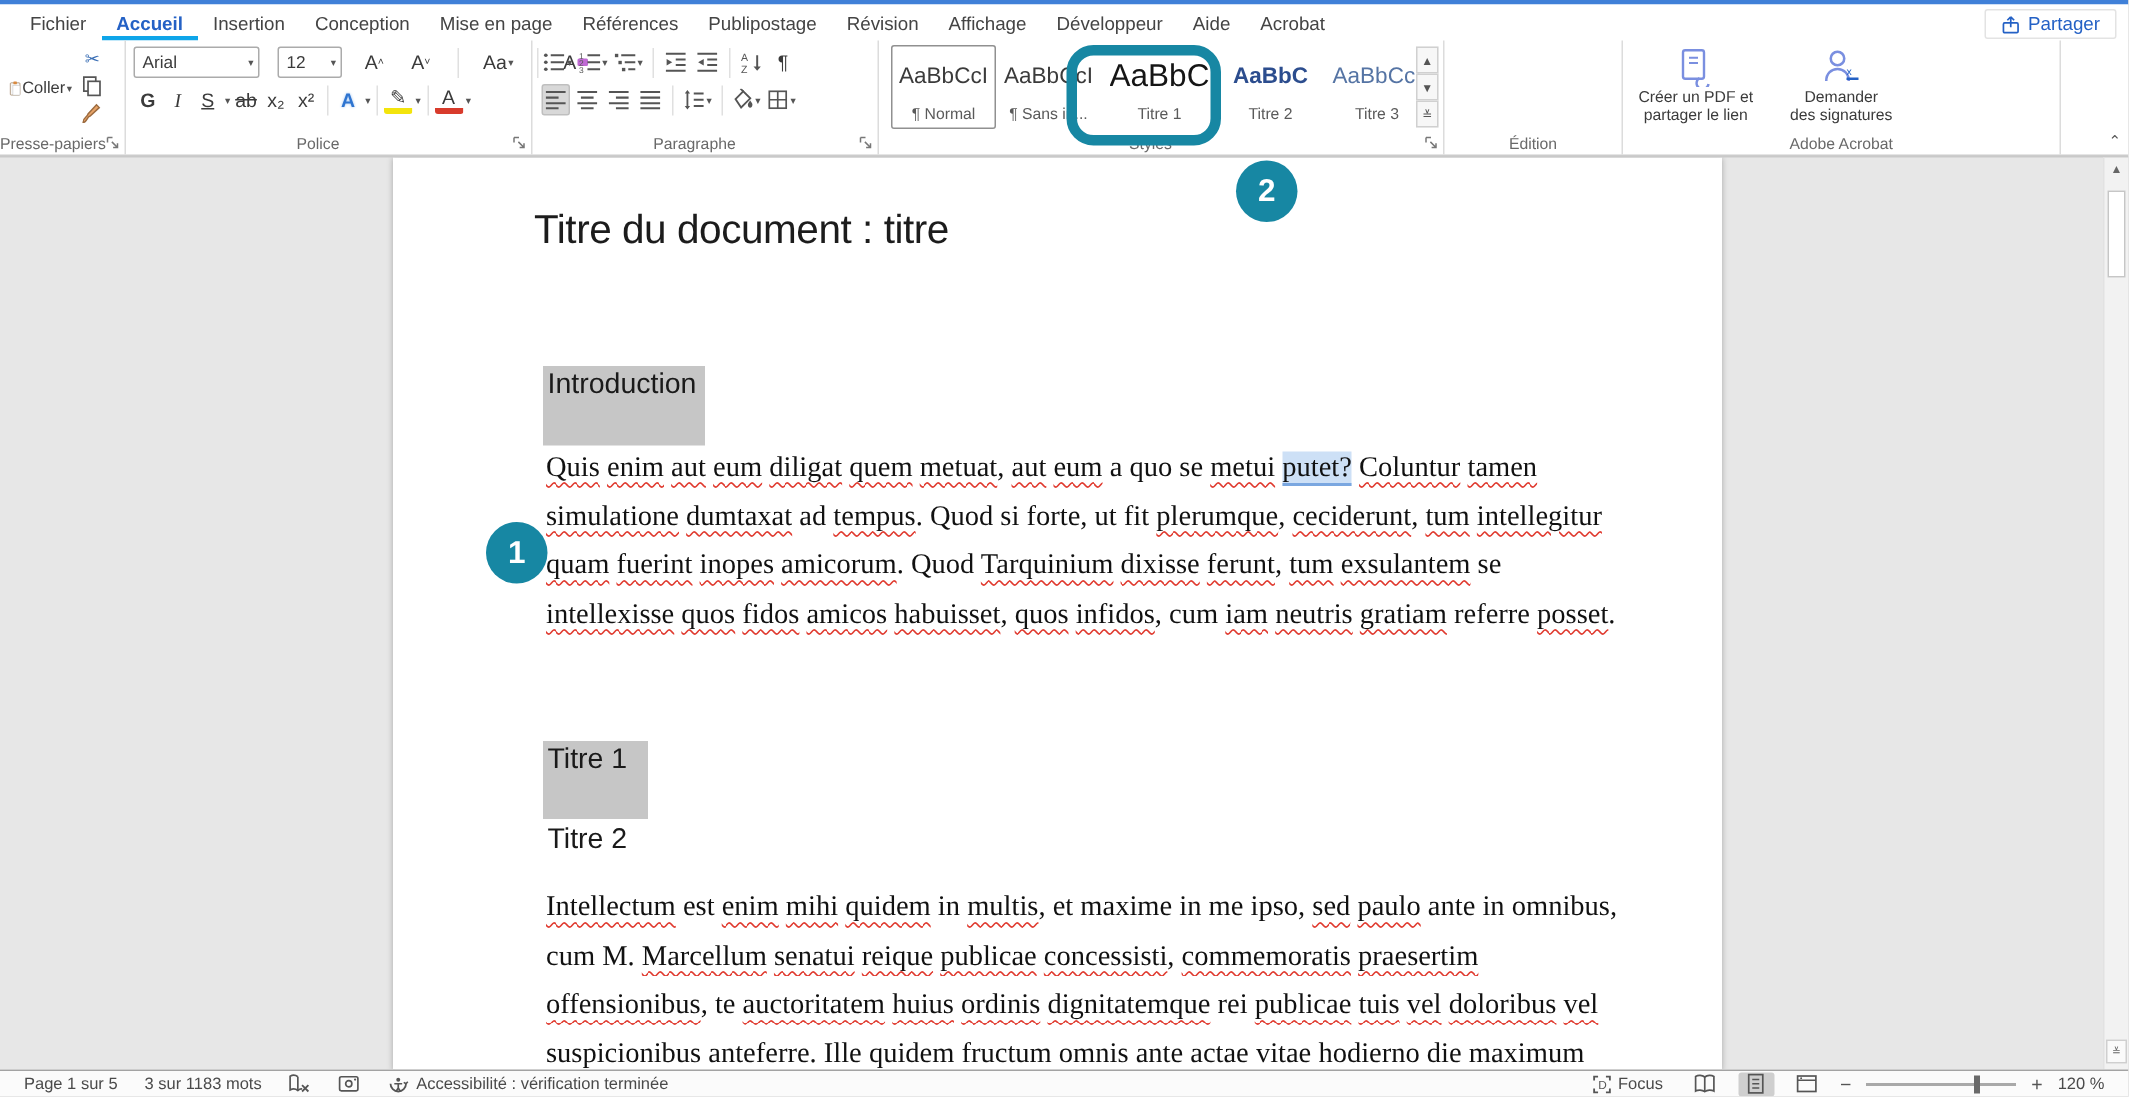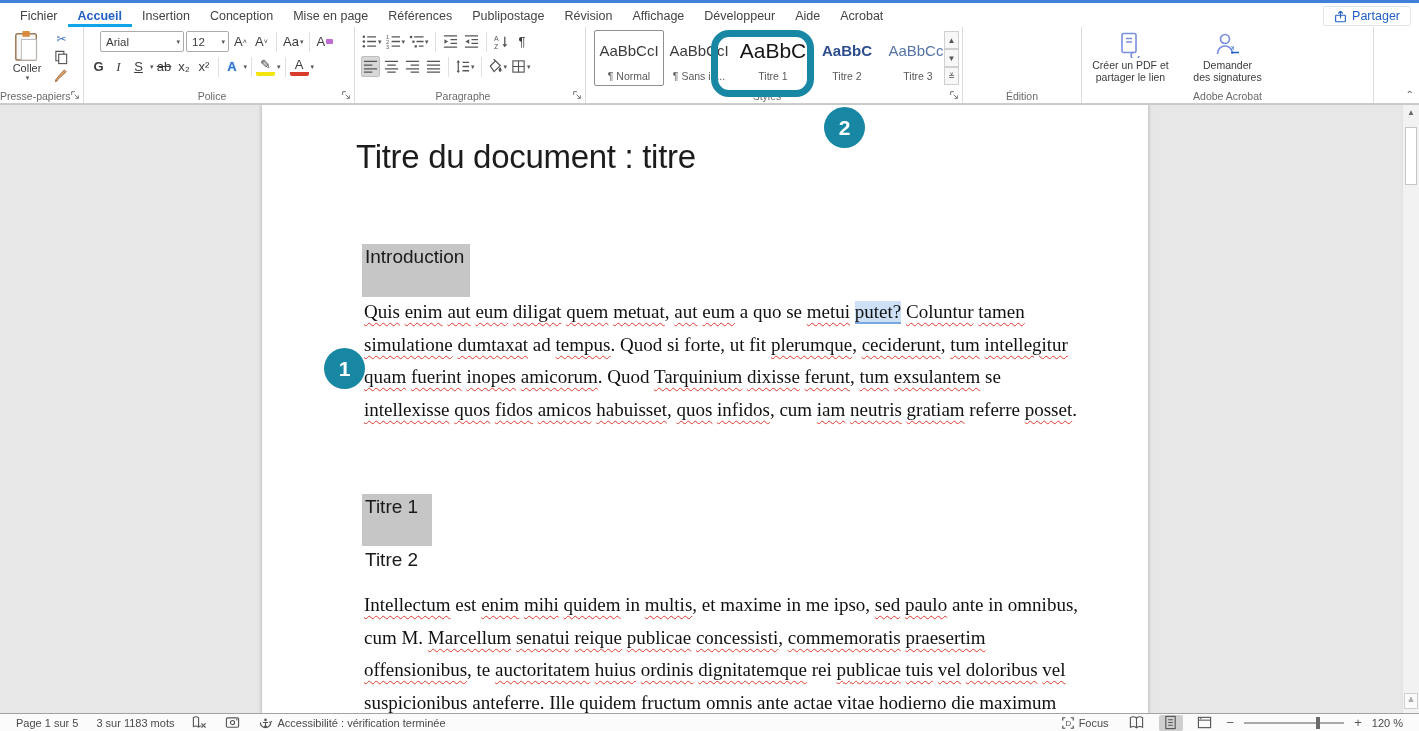--- a/index.html
+++ b/index.html
@@ -23,21 +23,21 @@
   .rrow { position:absolute; display:flex; align-items:center; }
   .rbtn { display:inline-flex; align-items:center; justify-content:center; height:21px; min-width:19px;
           font-size:13px; color:#3b3b3b; border-radius:2px; padding:0 1px; }
   .rbtn.active { background:#d8d8d8; border:1px solid #bfbfbf; }
   .dd { font-size:7px; color:#555; margin-left:1px; align-self:center; }
   .vsep { width:1px; height:20px; background:#e0e0e0; margin:0 3px; }
   .cbo { display:flex; align-items:center; justify-content:space-between; border:1px solid #ababab;
          height:21px; background:#fff; font-size:11.5px; padding:0 3px 0 5px; border-radius:2px; }
   svg.ic { display:block; }
   
-  .paste-btn { position:absolute; left:6px; top:3px; width:42px; height:58px; display:flex; flex-direction:column;
+  .paste-btn { position:absolute; left:6px; top:3px; width:42px; height:58px; display:flex; flex-direction:row;
                align-items:center; font-size:11px; color:#3b3b3b; }
   .clipcol { position:absolute; left:52px; top:4px; display:flex; flex-direction:column; gap:2px; }
   .clipcol .rbtn { height:16px; }
   
   .sgal { position:absolute; left:8px; top:3px; display:flex; gap:2px; }
   .sitem { width:70px; height:56px; border:1px solid transparent; border-radius:2px; display:flex;
            flex-direction:column; align-items:center; justify-content:flex-end; padding-bottom:3px; }
   .sitem.selected { border-color:#909090; box-shadow:inset 0 0 0 1px #fff; }
   .sprev { flex:1; display:flex; align-items:center; white-space:nowrap; overflow:hidden; }
   .slab { font-size:10.5px; color:#5a5a5a; white-space:nowrap; }
@@ -51,21 +51,21 @@
   
   .edrow { display:flex; align-items:center; gap:4px; height:19px; font-size:11.5px; color:#3b3b3b; white-space:nowrap; }
   
   .acell { width:97px; display:flex; flex-direction:column; align-items:center; gap:2px; padding-top:5px; }
   .acell .lab { font-size:10.5px; line-height:11.5px; text-align:center; color:#3b3b3b; white-space:nowrap; }
   .collapse { position:absolute; right:5px; bottom:3px; font-size:10px; color:#555; }
   
   .docarea { position:relative; height:609px; background:#e7e7e7; overflow:hidden; border-top:1px solid #c9c9c9; }
   .page { position:absolute; left:262px; top:0; width:886px; height:609px; background:#fff;
           box-shadow:0 0 4px rgba(0,0,0,.28); }
-  .doc-title { position:absolute; left:94px; top:33px; font-size:33px; letter-spacing:-.3px; color:#1c1c1c;text-align:center; }
+  .doc-title { position:absolute; left:94px; top:33px; font-size:27px; letter-spacing:-.3px; color:#1c1c1c;text-align:center; }
   .hl { background:#c6c6c6; }
   .h-intro { position:absolute; left:100px; top:139px; width:108px; height:53px; padding:2px 0 0 3px;
              font-size:19px; color:#1a1a1a; }
   .h-t1 { position:absolute; left:100px; top:389px; width:70px; height:52px; padding:2px 0 0 3px;
           font-size:19px; color:#1a1a1a; }
   .h-t2 { position:absolute; left:103px; top:444px; font-size:19px; color:#1a1a1a; }
   .para { position:absolute; left:102px; width:786px; font-family:"Liberation Serif", serif;
           font-size:19px; color:#111; }
   .para .tline { height:32.6px; white-space:nowrap; }
   .p1 { top:196px; }
@@ -290,21 +290,21 @@
             </svg>
           </span>
       </div>
       <div class="rg-label">Presse-papiers</div>
       <svg class="ic launcher">
           <use href="#s-launch"></use>
         </svg>
     </div>
 
     <div class="rgroup" style="left:84px;width:271px">
-      <div class="rrow" style="left:16px;top:4px;gap:2px">
+      <div class="rrow" style="left:5px;top:4px;gap:12px">
         <div class="cbo" style="width:84px">
           <span>Arial</span>
             <span class="dd">▾</span>
         </div>
         <div class="cbo" style="width:43px">
           <span>12</span>
             <span class="dd">▾</span>
         </div>
         <span class="rbtn">
             <span>A</span>

